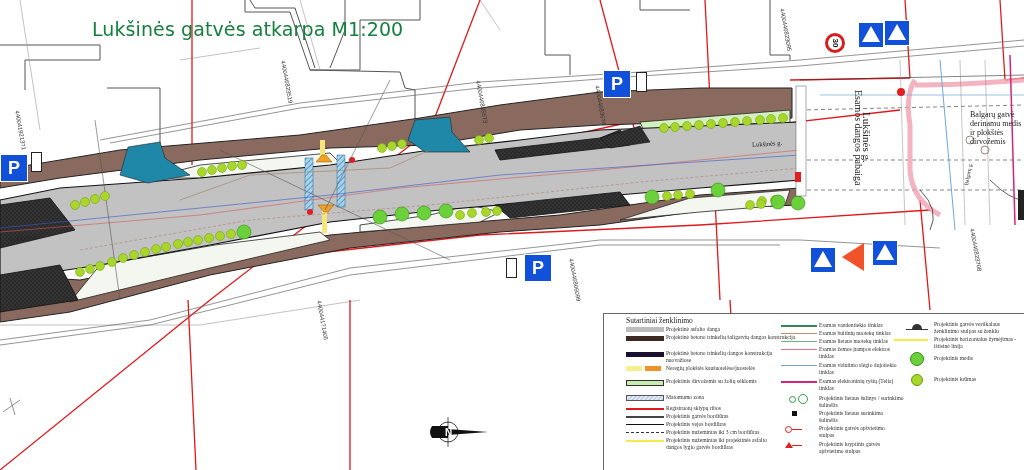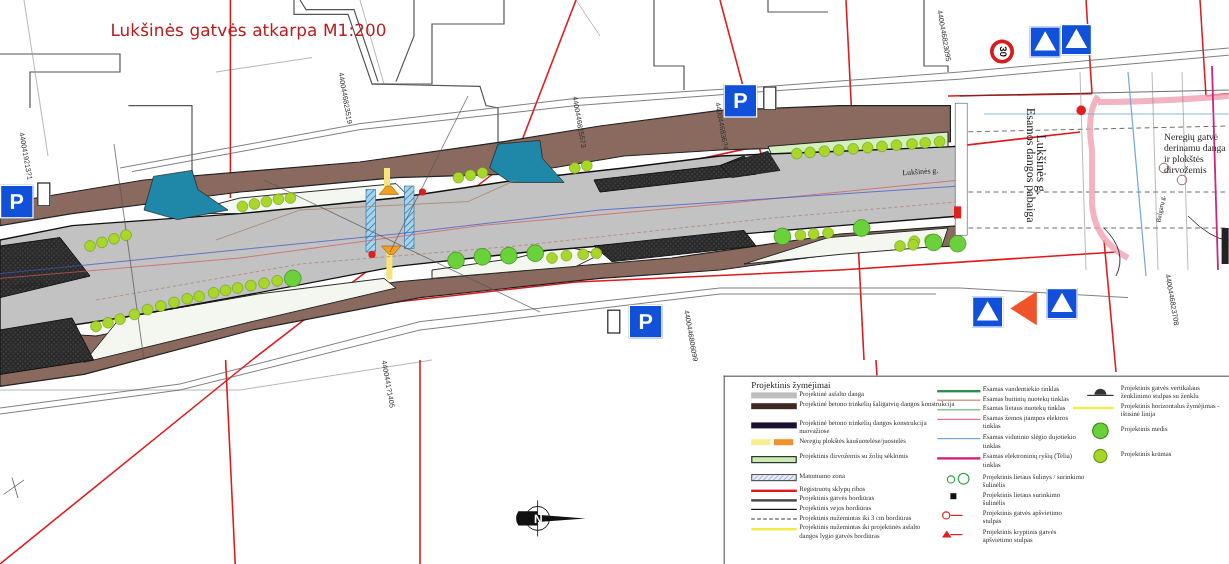--- a/index.html
+++ b/index.html
@@ -1,20 +1,20 @@
 <!DOCTYPE html>
 <html><head>
 <meta charset="utf-8">
 <style>
   html, body { margin: 0; padding: 0; background: #ffffff; }
   body { width: 1024px; height: 470px; overflow: hidden; position: relative; font-family: "Liberation Serif", serif; }
   #map { position: absolute; left: 0; top: 0; width: 1024px; height: 470px; }
   .title {
     position: absolute; left: 92px; top: 18px;
-    font-family: "DejaVu Sans", sans-serif; font-size: 14px; color: #b91c1c;
+    font-family: "DejaVu Sans", sans-serif; font-size: 19px; color: #15803d;
     letter-spacing: 0.1px; white-space: nowrap;
   }
   .parcel {
     position: absolute; font-family: "Liberation Sans", sans-serif; font-size: 6px; color: #333;
     transform-origin: left top; white-space: nowrap;
   }
   .street-label { position: absolute; font-family: "Liberation Serif", serif; color: #222; white-space: nowrap; }
   .legend {
     position: absolute; left: 603px; top: 313px; width: 421px; height: 157px;
     background: #fff; border-top: 1.5px solid #666; border-left: 1.5px solid #666;
@@ -250,22 +250,22 @@
 <div class="parcel" style="left:322px; top:300px; transform:rotate(80deg);">4400441?1405</div>
 <div class="parcel" style="left:574px; top:258px; transform:rotate(80deg);">4400446806099</div>
 <div class="parcel" style="left:975px; top:228px; transform:rotate(80deg);">4400446823708</div>
 
 <div class="street-label" style="left:752px; top:140px; font-size:6.5px; transform:rotate(-4deg);">Lukšinės g.</div>
 <div class="street-label" style="left:10px; top:235px; font-size:6px; transform:rotate(-8deg);">Lukšinės g.</div>
 <div class="street-label" style="left:873px; top:112px; font-size:11px; transform:rotate(90deg); transform-origin:left top;">Lukšinės g.</div>
 <div class="street-label" style="left:864px; top:90px; font-size:10px; transform:rotate(90deg); transform-origin:left top;">Esamos dangos pabaiga</div>
 <div class="street-label" style="left:963px; top:185px; font-size:5.5px; transform:rotate(-80deg); transform-origin:left top;">Balgarų g.</div>
 <div class="street-label" style="left:970px; top:110px; font-size:8px; line-height:9px;">
-  <div>Neregių gatvė</div>
-  <div>derinamu danga</div>
+  <div>Balgarų gatvė</div>
+  <div>derinamu medis</div>
   <div>ir plokštės</div>
   <div>dirvožemis</div>
 </div>
 
 <div class="sign" style="left:0; top:154px; width:26px; height:26px; background:#1150d8; border:1px solid #fff; color:#fff; font:bold 18px 'Liberation Sans',sans-serif; text-align:center; line-height:26px;"><span>P</span></div>
 <div class="sign" style="left:31px; top:152px; width:9px; height:18px; border:1px solid #222; background:#fff;"></div>
 <div class="sign" style="left:603px; top:70px; width:26px; height:26px; background:#1150d8; border:1px solid #fff; color:#fff; font:bold 18px 'Liberation Sans',sans-serif; text-align:center; line-height:26px;"><span>P</span></div>
 <div class="sign" style="left:636px; top:72px; width:9px; height:18px; border:1px solid #222; background:#fff;"></div>
 <div class="sign" style="left:524px; top:254px; width:26px; height:26px; background:#1150d8; border:1px solid #fff; color:#fff; font:bold 18px 'Liberation Sans',sans-serif; text-align:center; line-height:26px;"><span>P</span></div>
 <div class="sign" style="left:506px; top:258px; width:9px; height:18px; border:1px solid #222; background:#fff;"></div>
@@ -279,21 +279,21 @@
 </div>
 <div class="sign" style="left:810px; top:247px; width:24px; height:24px; background:#1150d8; border:1px solid #fff;">
   <div style="width:0;height:0;margin:3px auto 0;border-left:9px solid transparent;border-right:9px solid transparent;border-bottom:16px solid #fff;"></div>
 </div>
 <div class="sign" style="left:842px; top:243px; width:0; height:0; border-top:14px solid transparent; border-bottom:14px solid transparent; border-right:22px solid #f0522a;"></div>
 <div class="sign" style="left:872px; top:240px; width:24px; height:24px; background:#1150d8; border:1px solid #fff;">
   <div style="width:0;height:0;margin:3px auto 0;border-left:9px solid transparent;border-right:9px solid transparent;border-bottom:16px solid #fff;"></div>
 </div>
 
 <div class="legend">
-  <div class="legend-title">Projektinis žymėjimai</div>
+  <div class="legend-title">Sutartiniai ženklinimo</div>
 
   <div class="lg-item" style="left:22px; top:13px; width:170px;">
     <div class="lg-sw" style="left:0; top:0; width:38px; height:5px; background:#bdbdbd;"></div>
     <div class="lg-text" style="left:40px; top:-1px; width:130px;">Projektinė asfalto danga</div>
   </div>
   <div class="lg-item" style="left:22px; top:21px; width:170px;">
     <div class="lg-sw" style="left:0; top:1px; width:38px; height:5px; background:#3d2a22;"></div>
     <div class="lg-text" style="left:40px; top:-1px; width:130px;">Projektinė betono trinkelių šaligatvių dangos konstrukcija</div>
   </div>
   <div class="lg-item" style="left:22px; top:37px; width:170px;">

